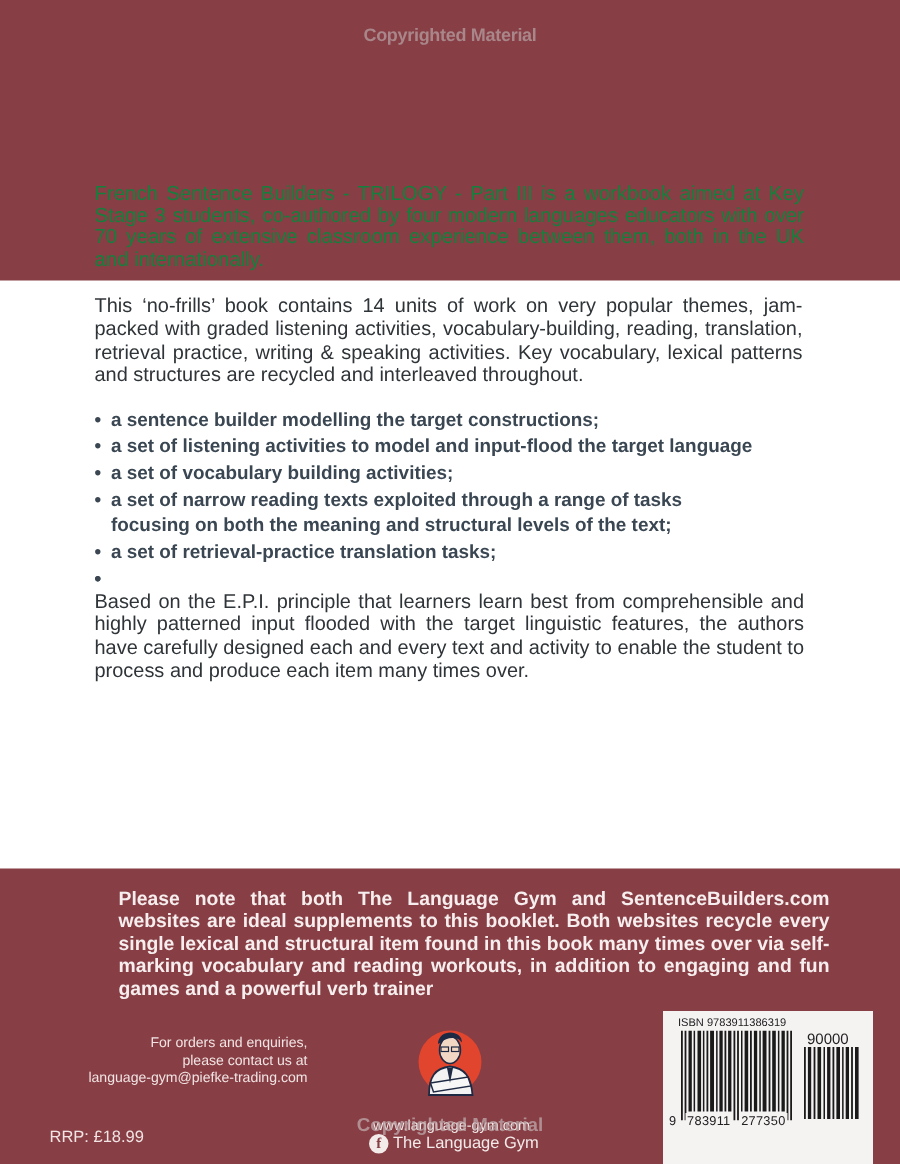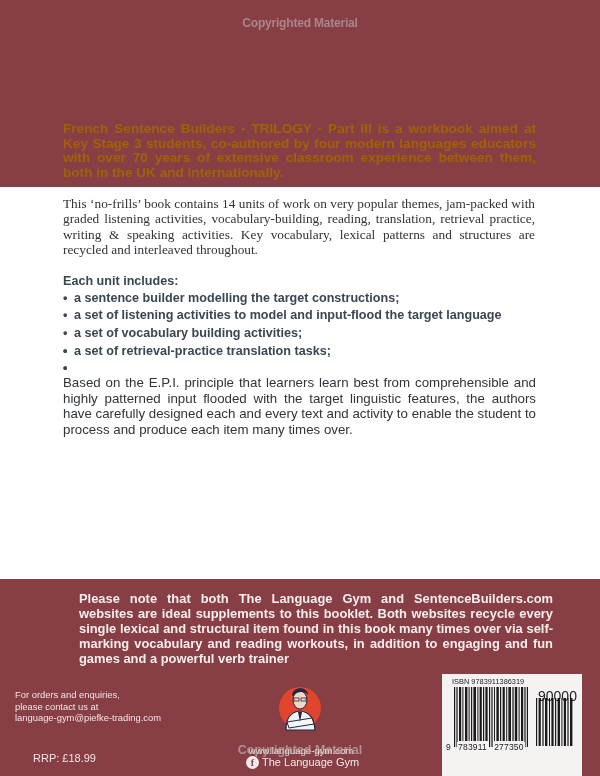--- a/index.html
+++ b/index.html
@@ -10,47 +10,47 @@
       position: absolute; left: 0; top: 0; width: 600px; height: 187px;
       background: #873e44;
     }
     .watermark {
       position: absolute; width: 600px; text-align: center;
       color: #a9868a; font-size: 12px; font-weight: bold; letter-spacing: -0.2px;
     }
     .wm-top { top: 16px; }
     .intro {
       position: absolute; left: 63px; top: 122px; width: 473px;
-      color: #a16207; font-size: 13.6px; font-weight: bold; line-height: 14.7px;
+      color: #15803d; font-size: 13.6px; font-weight: normal; line-height: 14.7px;
       text-align: justify; text-align-last: left;
     }
 
     .middle {
       position: absolute; left: 63px; top: 196px; width: 480px;
       color: #2f3438; font-size: 13.3px; line-height: 15.4px;
     }
     .para { text-align: justify; text-align-last: left; }
-    .para1 { width: 472px; font-family: Liberation Serif, serif; }
+    .para1 { width: 472px; }
     .units { margin-top: 14px; color: #3a4753; font-weight: bold; font-size: 12.6px; }
     .units-title { line-height: 18px; }
     .unit-item { position: relative; padding-left: 11px; line-height: 17.7px; }
     .unit-item .bullet { position: absolute; left: 0; top: 0; }
     .para2 { margin-top: 15px; width: 473px; }
 
     .band-bottom {
       position: absolute; left: 0; top: 579px; width: 600px; height: 197px;
       background: #873e44;
     }
     .note {
       position: absolute; left: 79px; top: 591px; width: 474px;
       color: #f6eeee; font-size: 12.9px; font-weight: bold; line-height: 15.1px;
       text-align: justify; text-align-last: left;
     }
     .orders {
-      position: absolute; left: 15px; top: 689px; width: 190px; text-align: left;
+      position: absolute; left: 15px; top: 689px; width: 190px; text-align: right;
       color: #f1e4e4; font-size: 9.4px; line-height: 11.6px;
     }
     .rrp {
       position: absolute; left: 33px; top: 752px; color: #f1e4e4; font-size: 11px; text-align: center;
     }
     .logo {
       position: absolute; left: 272px; top: 678px; width: 56px; height: 56px;
     }
     .site {
       position: absolute; left: 238px; top: 745px; width: 126px; text-align: center;
@@ -71,44 +71,43 @@
     }
 
     .barcode-box {
       position: absolute; left: 442px; top: 674px; width: 140px; height: 108px;
       background: #f5f2f2;
     }
     .isbn-label {
       position: absolute; left: 10px; top: 3px; font-size: 7.4px; color: #222;
     }
     .price-code {
-      position: absolute; left: 96px; top: 14px; font-size: 14px; color: #222;
+      position: absolute; left: 96px; top: 14px; font-size: 10px; color: #222;
     }
     .bars-main { position: absolute; left: 12px; top: 13px; width: 76px; height: 60px; }
     .bars-addon { position: absolute; left: 94px; top: 24px; width: 38px; height: 48px; }
     .ean-digits {
       position: absolute; left: 3px; top: 68px; font-size: 8.5px; color: #222; letter-spacing: 0.2px;
     }
     .ean-digits span { background: #f5f2f2; padding: 0 1px; }
   </style>
 </head>
 <body>
 
 <div class="band-top"></div>
 <div class="watermark wm-top">Copyrighted Material</div>
 <p class="intro">French Sentence Builders - TRILOGY - Part III is a workbook aimed at Key Stage 3 students, co-authored by four modern languages educators with over 70 years of extensive classroom experience between  them, both in the UK and internationally.</p>
 
 <div class="middle">
   <p class="para para1">This ‘no-frills’ book contains 14 units of work on very popular themes, jam-packed with graded listening activities, vocabulary-building, reading, translation, retrieval practice, writing &amp; speaking activities. Key vocabulary, lexical patterns and structures are recycled and interleaved throughout.</p>
   <div class="units">
-    <div class="units-title">Each unit includes:</div>
     <div class="unit-item"><span class="bullet">•</span><span>a sentence builder modelling the target constructions;</span></div>
     <div class="unit-item"><span class="bullet">•</span><span>a set of listening activities to model and input-flood the target language</span></div>
     <div class="unit-item"><span class="bullet">•</span><span>a set of vocabulary building activities;</span></div>
-    <div class="unit-item" style="width:400px"><span class="bullet">•</span></div>
+    <div class="unit-item" style="width:400px"><span class="bullet">•</span><span>a set of narrow reading texts exploited through a range of tasks focusing on both the meaning and structural levels of the text;</span></div>
     <div class="unit-item"><span class="bullet">•</span><span>a set of retrieval-practice translation tasks;</span></div>
     <div class="unit-item" style="width:448px"><span class="bullet">•</span></div>
     <div class="unit-item" style="width:448px"><span class="bullet">•</span></div>
   </div>
   <p class="para para2">Based on the E.P.I. principle that learners learn best from comprehensible and highly patterned input flooded with the target linguistic features, the authors have carefully designed each and every text and activity to enable the student to process and produce each item many times over.</p>
 </div>
 
 <div class="band-bottom"></div>
 <p class="note">Please note that both The Language Gym and SentenceBuilders.com websites are ideal supplements to this booklet. Both websites recycle every single lexical and structural item found in this book many times over via self-marking vocabulary and reading workouts, in addition to engaging and fun games and a powerful verb trainer</p>
 

